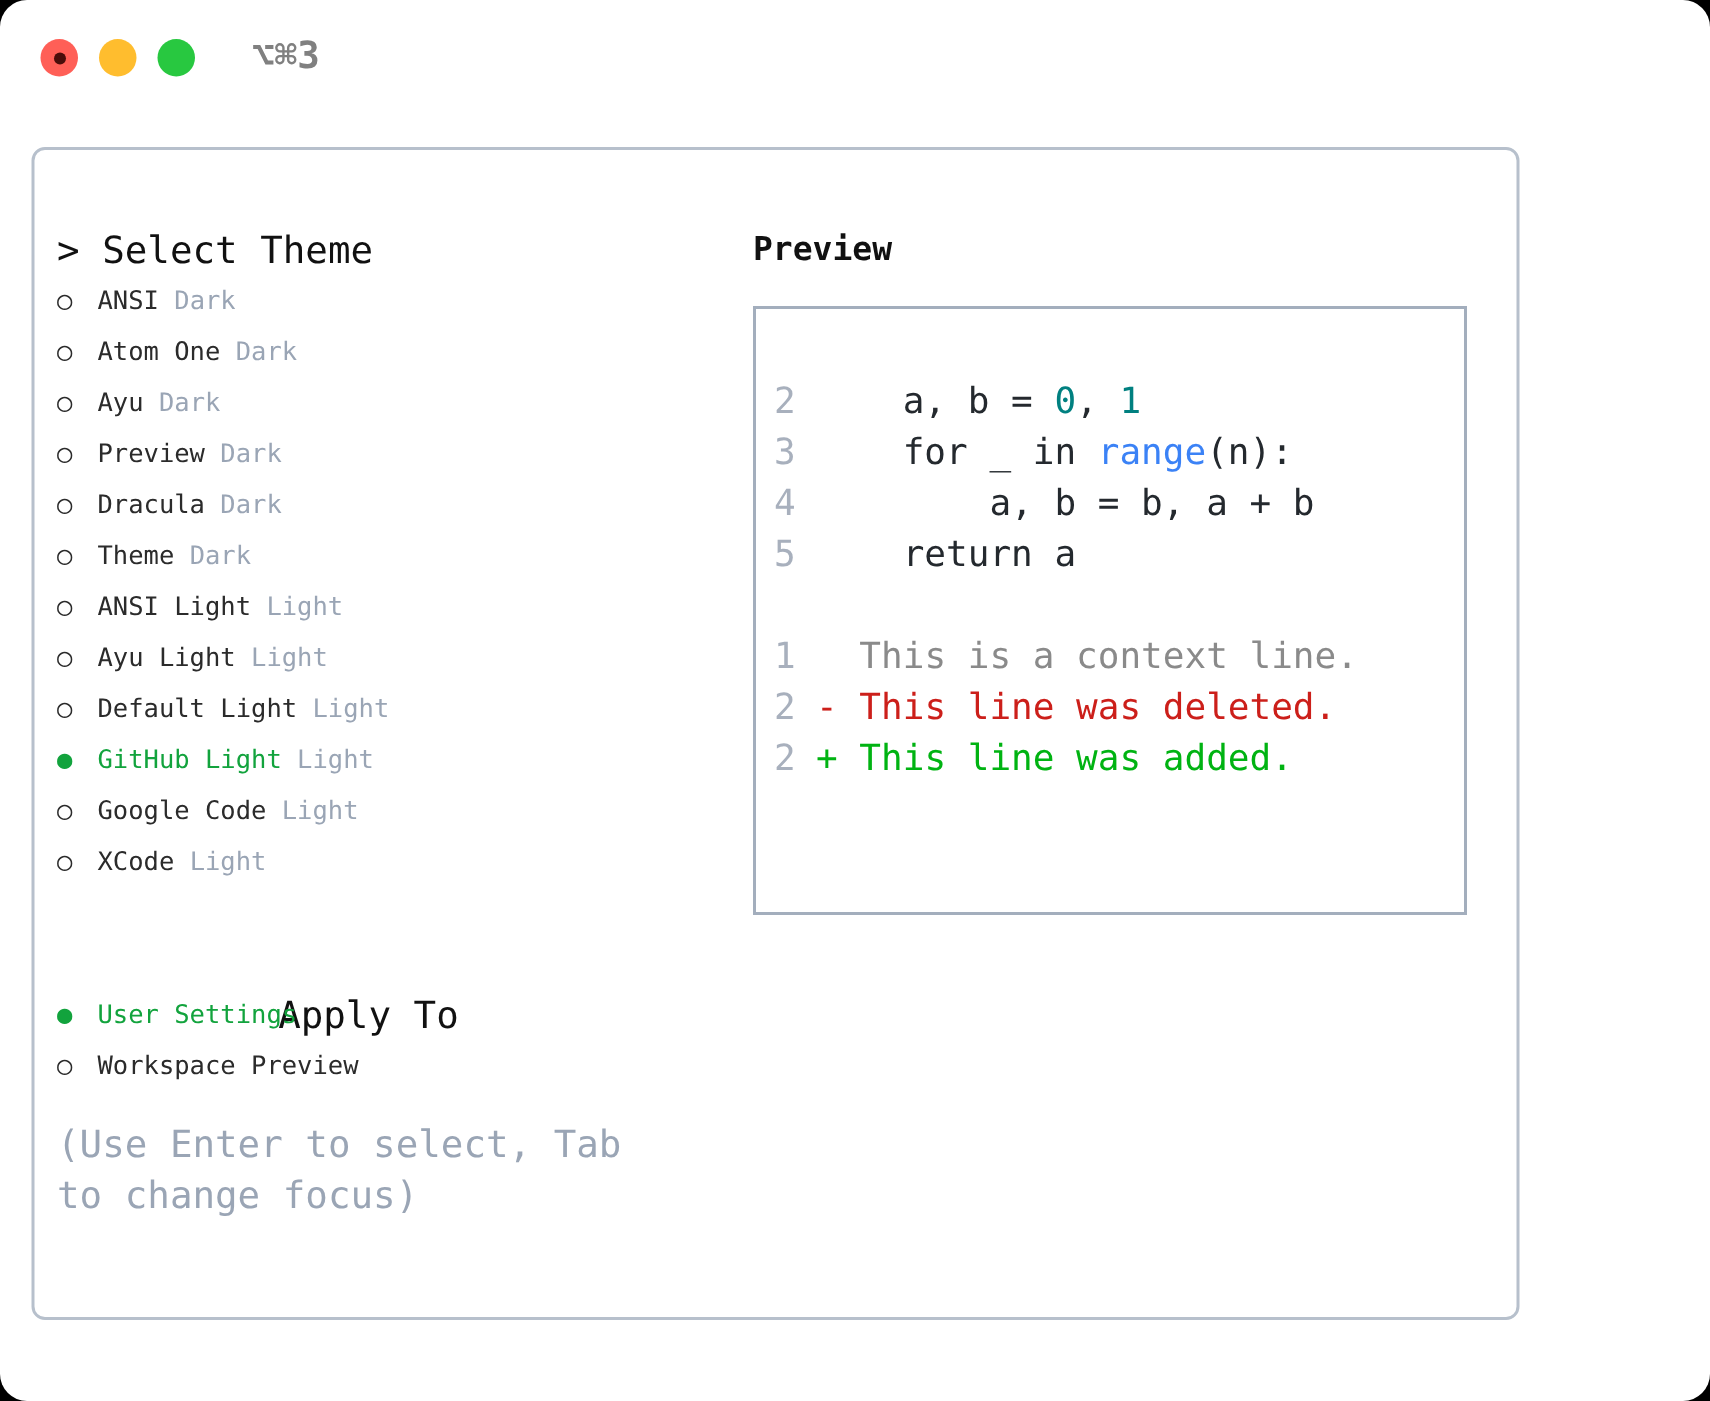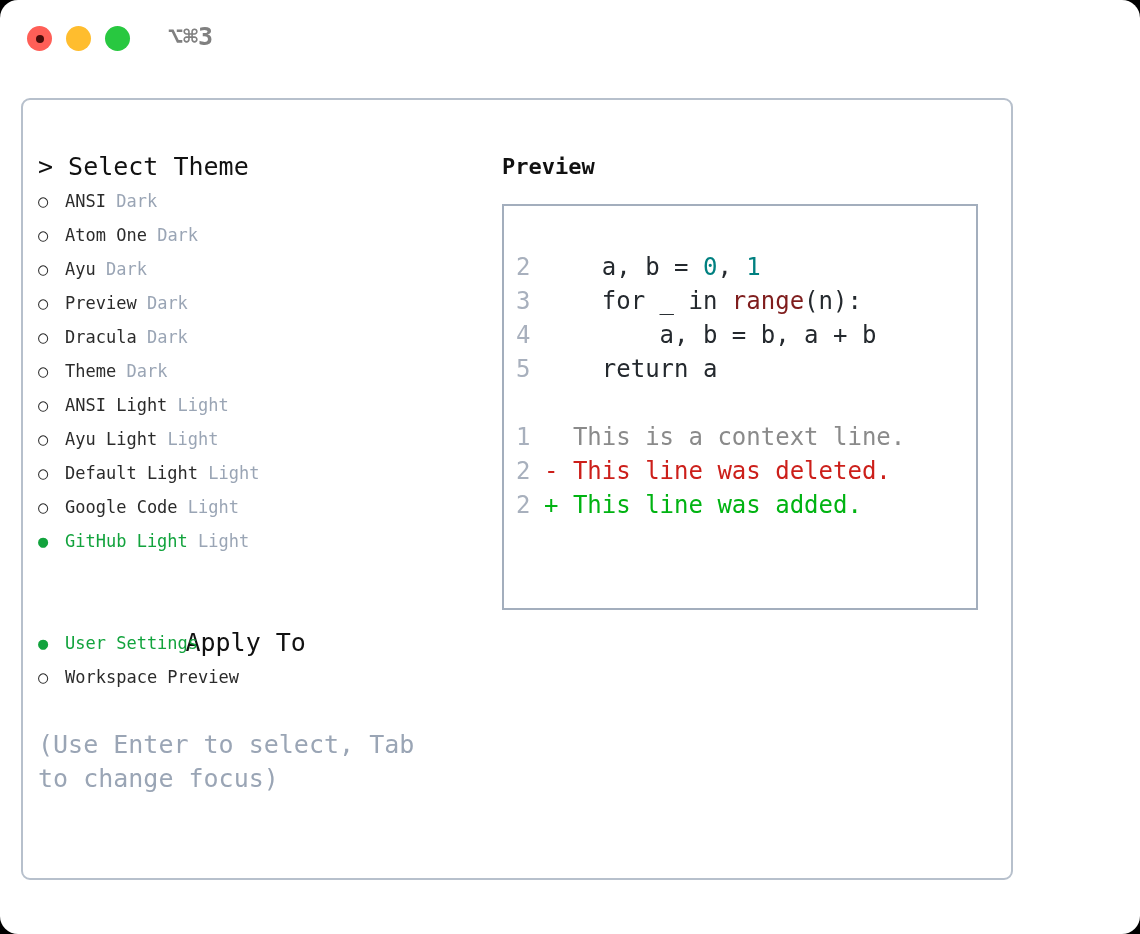--- a/index.html
+++ b/index.html
@@ -116,21 +116,21 @@
   }
   .spacer-row { height: 34px; }
   .subsection-head {
     font-size: 25px;
     color: #111111;
     white-space: pre;
     line-height: 34px;
     height: 34px;
   }
   .hint {
-    margin-top: 34px;
+    margin-top: 18px;
     font-size: 25px;
     line-height: 34px;
     color: #9aa5b5;
     width: 400px;
     white-space: pre-wrap;
   }
 
   
   .right-col {
     position: absolute;
@@ -167,21 +167,21 @@
     white-space: pre;
     color: #24292e;
   }
   .lnum {
     display: inline-block;
     width: 28px;
     color: #a8b0bd;
   }
   .tok-fn    { color: #b31d28; }
   .tok-num   { color: #008080; }
-  .tok-call  { color: #7f1d1d; }
+  .tok-call  { color: #3b82f6; }
   .blank-line { height: 34px; }
   .diff-context { color: #8a8a8a; }
   .diff-del { color: #cc1f1a; }
   .diff-add { color: #00b312; }
 </style>
 </head>
 <body>
 
 <div class="window">
 
@@ -201,22 +201,23 @@
       <div id="theme-items">
           <div class="list-row"><span class="bullet">○</span><span>ANSI</span> <span class="variant">Dark</span></div>
           <div class="list-row"><span class="bullet">○</span><span>Atom One</span> <span class="variant">Dark</span></div>
           <div class="list-row"><span class="bullet">○</span><span>Ayu</span> <span class="variant">Dark</span></div>
           <div class="list-row"><span class="bullet">○</span><span>Preview</span> <span class="variant">Dark</span></div>
           <div class="list-row"><span class="bullet">○</span><span>Dracula</span> <span class="variant">Dark</span></div>
           <div class="list-row"><span class="bullet">○</span><span>Theme</span> <span class="variant">Dark</span></div>
           <div class="list-row"><span class="bullet">○</span><span>ANSI Light</span> <span class="variant">Light</span></div>
           <div class="list-row"><span class="bullet">○</span><span>Ayu Light</span> <span class="variant">Light</span></div>
           <div class="list-row"><span class="bullet">○</span><span>Default Light</span> <span class="variant">Light</span></div>
+          <div class="list-row row-selected"><span class="bullet">●</span><span>GitHub Light</span> <span class="variant">Light</span></div>
           <div class="list-row"><span class="bullet">○</span><span>Google Code</span> <span class="variant">Light</span></div>
-          <div class="list-row row-selected"><span class="bullet">●</span><span>GitHub Light</span> <span class="variant">Light</span></div>
+          <div class="list-row"><span class="bullet">○</span><span>XCode</span> <span class="variant">Light</span></div>
         </div>
 
       <div class="spacer-row"></div>
 
       <div class="subsection-head">
         <span class="bullet"> </span><span>Apply To</span>
       </div>
       <div id="apply-items">
           <div class="list-row row-selected"><span class="bullet">●</span><span>User Settings</span></div>
           <div class="list-row"><span class="bullet">○</span><span>Workspace Preview</span></div>

